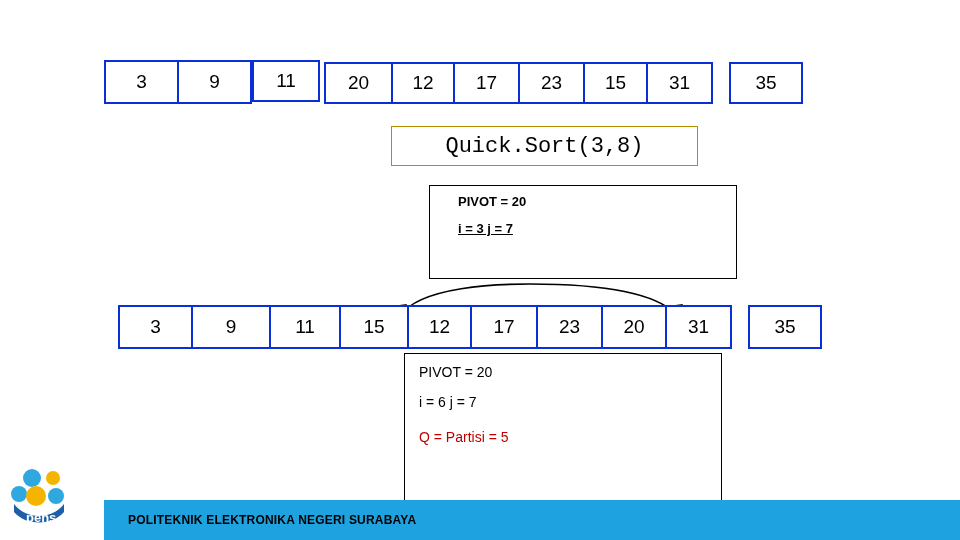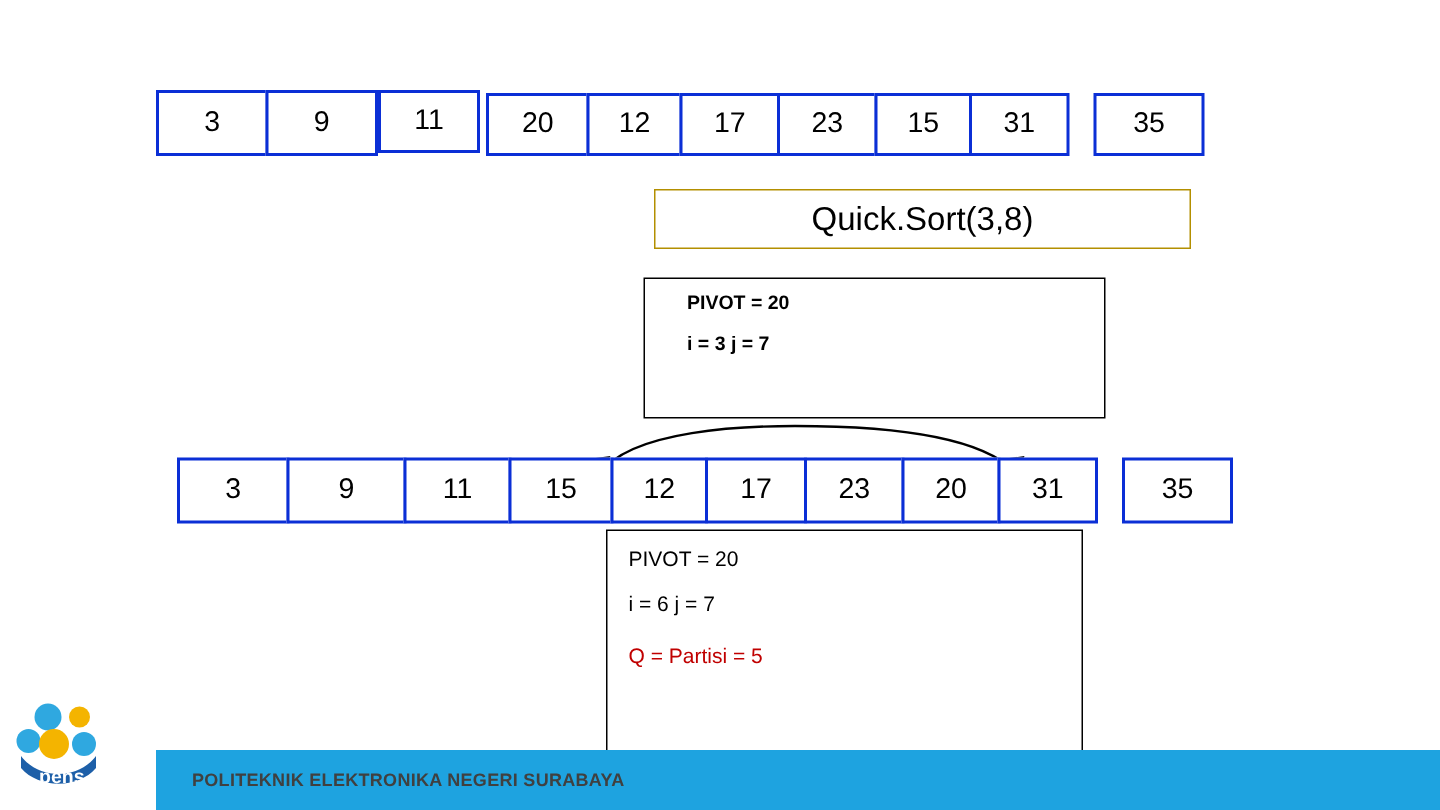--- a/index.html
+++ b/index.html
@@ -39,21 +39,21 @@
     border:1px solid #000;
     padding:8px 0 6px 0;
   }
   .info-line{
     font-size:13px;font-weight:bold;
     margin:0 0 12px 0;
     color:#000;
   }
   .info-line:last-child{margin-bottom:0;}
   .info-line.l1{padding-left:28px;}
-  .info-line.l2{padding-left:28px;}
+  .info-line.l2{padding-left:28px;text-decoration:underline;}
   .info-line.l3{padding-left:46px;}
 
   .info-box2{
     border:1px solid #000;
     padding:10px 0 8px 0;
   }
   .info-line2{
     font-size:14px;font-weight:normal;
     margin:0 0 14px 0;padding-left:14px;color:#000;
   }
@@ -63,21 +63,21 @@
   
   .arc-svg{position:absolute;pointer-events:none;}
 
   
   .footer-bar{
     position:absolute;left:104px;bottom:0;width:856px;height:40px;
     background:#1ea3e0;
     display:flex;align-items:center;
   }
   .footer-text{
-    font-size:12px;font-weight:bold;color:#404040;
+    font-size:12px;font-weight:bold;color:#000000;
     padding-left:24px;letter-spacing:0.2px;
   }
   .logo{
     position:absolute;left:6px;bottom:2px;width:96px;height:74px;
   }
 </style>
 </head>
 <body>
 
 <div class="stage">
@@ -88,21 +88,21 @@
     <div class="cell" style="width:68px;margin-left:0px;height:42px;">11</div>
     <div class="cell" style="width:69px;margin-left:4px;margin-top:2px;height:42px;">20</div>
     <div class="cell" style="width:64px;margin-left:-2px;margin-top:2px;height:42px;">12</div>
     <div class="cell" style="width:67px;margin-left:-2px;margin-top:2px;height:42px;">17</div>
     <div class="cell" style="width:67px;margin-left:-2px;margin-top:2px;height:42px;">23</div>
     <div class="cell" style="width:65px;margin-left:-2px;margin-top:2px;height:42px;">15</div>
     <div class="cell" style="width:67px;margin-left:-2px;margin-top:2px;height:42px;">31</div>
     <div class="cell" style="width:74px;margin-left:16px;margin-top:2px;height:42px;">35</div>
   </div>
 
-  <div class="boxed callout-title" style="left:436px;top:126px;width:358px;height:40px;">Quick.Sort(3,8)</div>
+  <div class="boxed callout-title" style="left:391px;top:126px;width:307px;height:40px;font-family:Liberation Mono, monospace;">Quick.Sort(3,8)</div>
 
   <div class="boxed info-box" style="left:429px;top:185px;width:308px;height:94px;">
     <div class="info-line l1">PIVOT = 20</div>
     <div class="info-line l2">i = 3 j = 7</div>
   </div>
 
   <svg class="arc-svg" style="left:380px;top:282px;width:320px;height:36px;" viewBox="0 0 320 36">
     <path d="M20 34 C 40 4, 120 2, 150 2" fill="none" stroke="#000000" stroke-width="1.6"></path>
     <polygon points="20,34 27,22 12,24" fill="#000000"></polygon>
     <path d="M150 2 C 200 2, 270 6, 296 32" fill="none" stroke="#000000" stroke-width="1.6"></path>

